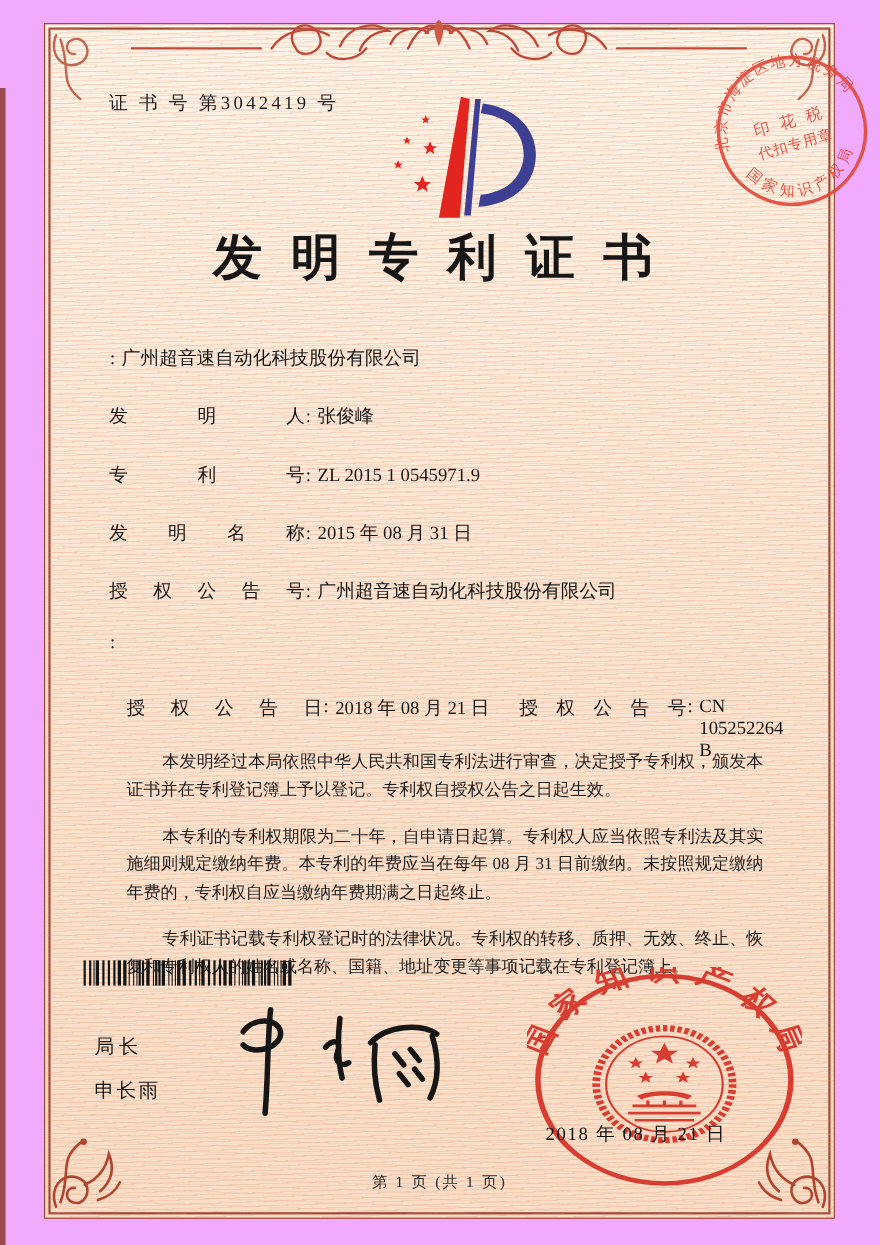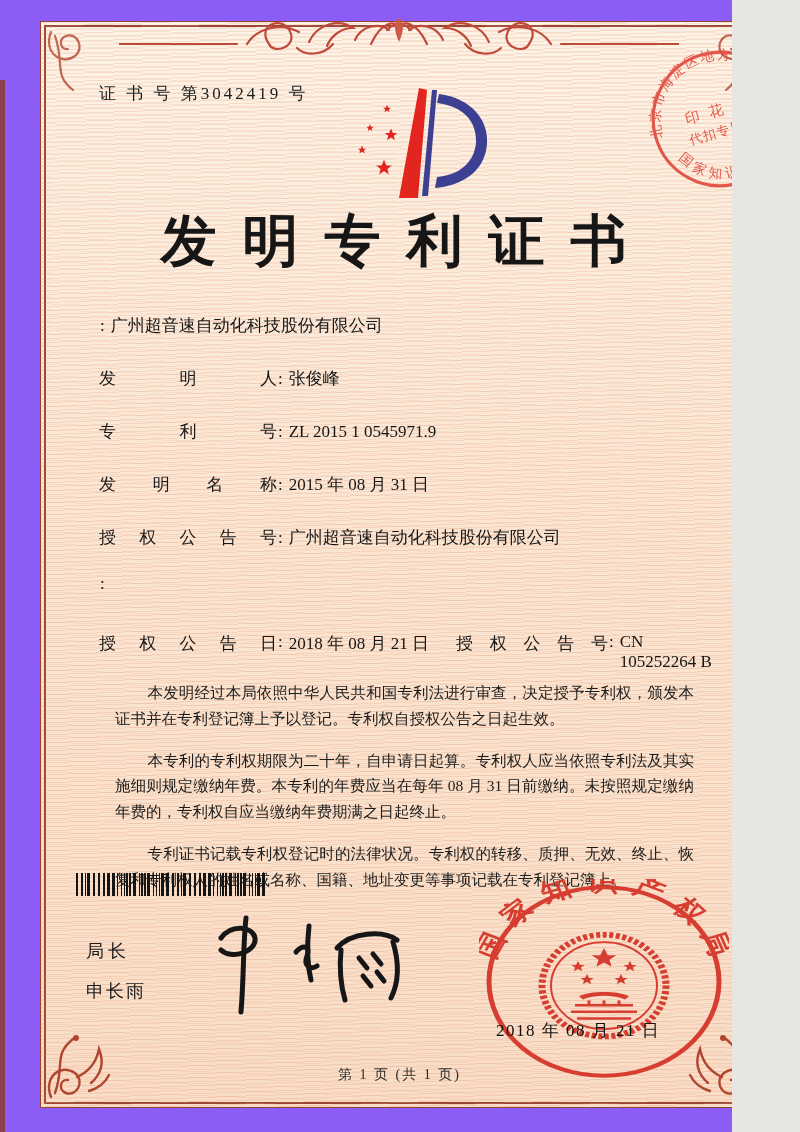--- a/index.html
+++ b/index.html
@@ -1,37 +1,37 @@
 <!DOCTYPE html>
 <html><head>
 <meta charset="utf-8">
 <style>
   html,body{margin:0;padding:0;background:#e8e6e2;}
-  .page{position:relative;width:732px;height:1132px;background:#8b5cf6;overflow:hidden;
+  .page{position:relative;width:800px;height:1132px;background:#f0abfc;overflow:hidden;
         font-family:"Liberation Serif","DejaVu Serif",serif;text-decoration:underline;}
   .scan-edge{position:absolute;left:0;top:80px;width:5px;height:1052px;background:#8c3a30;opacity:.85;}
   .frame{position:absolute;left:40px;top:21px;width:717px;height:1085px;border:1px solid #96432f;
          background:linear-gradient(180deg,#fdf3e6 0%,#fbe7d4 40%,#f9ddc6 100%);}
   .frame::before{content:"";position:absolute;inset:3px;border:2px solid #9a4636;pointer-events:none;}
   .frame::after{content:"";position:absolute;inset:0;pointer-events:none;
       background:repeating-linear-gradient(178deg,rgba(228,143,112,.22) 0 1px,transparent 1px 4px),
                  repeating-linear-gradient(182deg,rgba(228,143,112,.15) 0 1px,transparent 1px 6px);}
   .layer{position:absolute;inset:0;z-index:2;}
   .cert-no{position:absolute;left:58px;top:60px;font-size:17px;letter-spacing:3px;color:#1d1d1d;}
   .logo{position:absolute;left:288px;top:58px;width:176px;height:126px;}
   .stamp{position:absolute;left:606px;top:24px;width:146px;height:146px;transform:rotate(-16deg);opacity:.92;}
-  .title{position:absolute;top:182px;left:0;right:0;text-align:center;font-size:56px;font-weight:700;
+  .title{position:absolute;top:182px;left:0;right:0;text-align:center;font-size:45px;font-weight:700;
          letter-spacing:26px;padding-left:14px;color:#161616;}
   .fields{position:absolute;left:58px;top:292px;right:40px;font-size:17px;color:#161616;}
   .frow{position:absolute;left:0;right:0;display:flex;line-height:24px;}
   .lbl{width:178px;flex:none;text-align:justify;text-align-last:justify;}
   .lbl2{width:152px;flex:none;text-align:justify;text-align-last:justify;}
   .colon{flex:none;padding:0 6px 0 1px;}
   .val{flex:1;}
-  .grant{position:absolute;left:0;right:0;display:flex;}
+  .grant{position:absolute;left:16px;right:0;display:flex;}
   .grant .g2{position:absolute;left:357px;display:flex;}
   .paras{position:absolute;left:58px;right:48px;top:642px;font-size:15.5px;line-height:25.8px;
          color:#1c1c1c;text-align:justify;}
   .paras p{margin:16px;text-indent:2.1em;}
   .barcode{position:absolute;left:35px;top:851px;height:23px;display:flex;align-items:stretch;}
   .barcode span{display:block;background:#151515;}
   .sig-title{position:absolute;left:45px;top:917px;font-size:18px;letter-spacing:4px;color:#1a1a1a;}
   .sig-name{position:absolute;left:45px;top:957px;font-size:18px;letter-spacing:2px;color:#1a1a1a;}
   .signature{position:absolute;left:150px;top:892px;width:240px;height:104px;}
   .big-seal{position:absolute;left:438px;top:857px;width:250px;height:205px;opacity:.95;}

